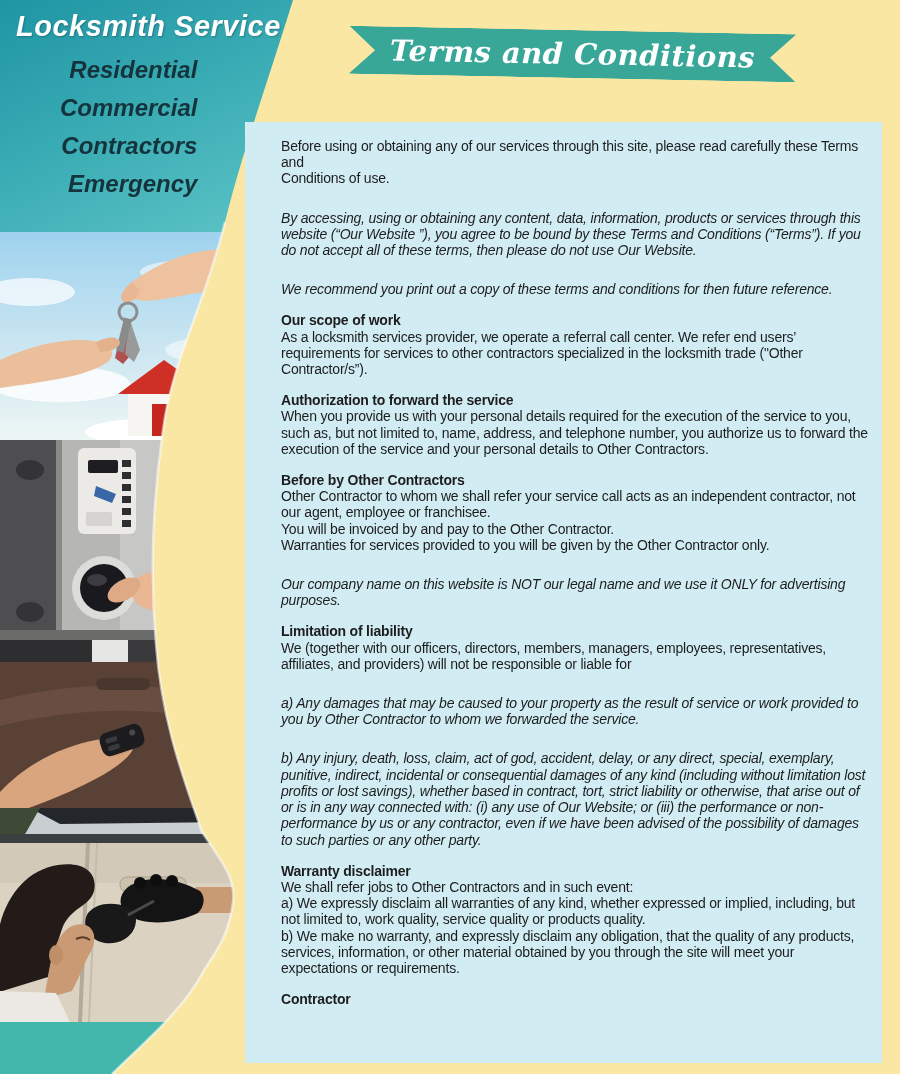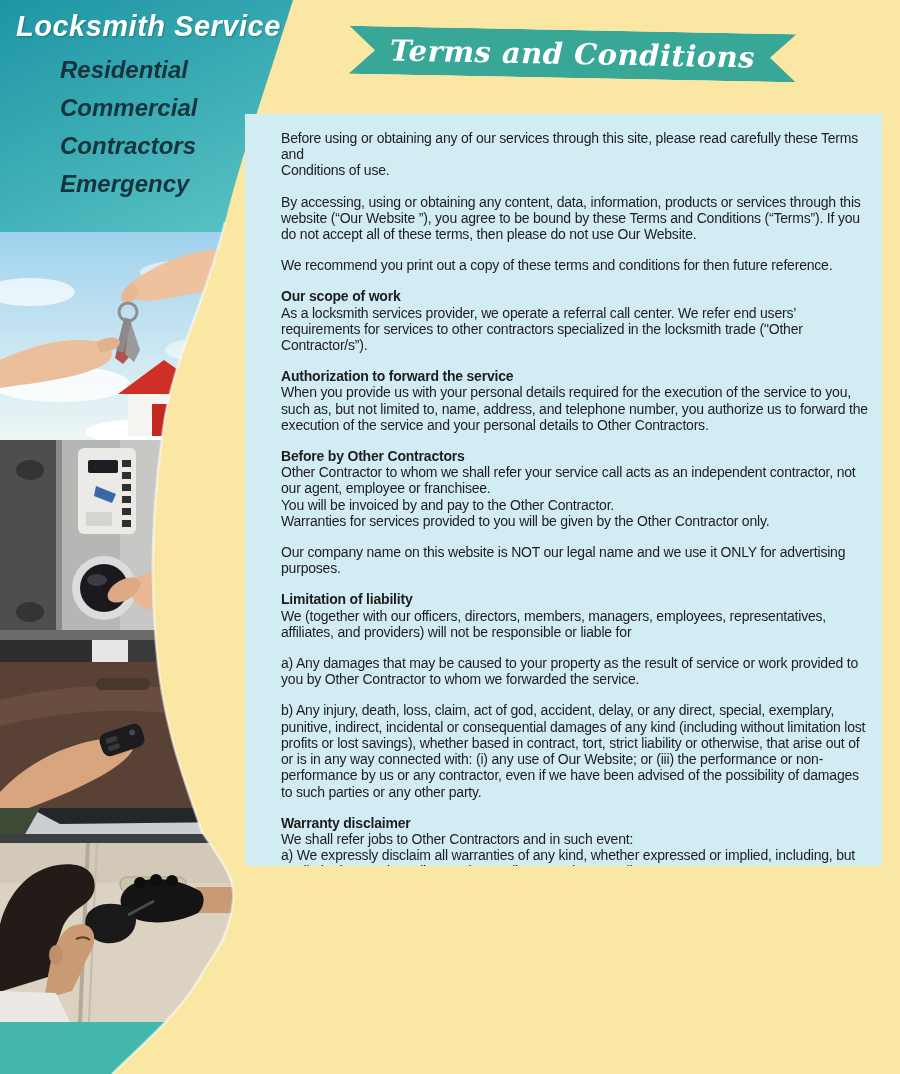--- a/index.html
+++ b/index.html
@@ -19,20 +19,21 @@
     font-family:"Liberation Sans", sans-serif;
   }
   
   .sidebar{
     position:absolute;left:0;top:0;width:340px;height:1074px;
     clip-path: path('M0 0 L293 0 C265 90 240 160 225 222 C205 305 172 360 163 430 C152 505 150 575 156 645 C162 725 186 785 202 832 C222 862 236 878 233 902 C229 938 213 955 203 972 C182 1012 140 1046 112 1074 L0 1074 Z');
   }
   .sidebar-header{
     position:absolute;left:0;top:0;width:340px;height:232px;
     background:linear-gradient(155deg,var(--teal-dark) 0%,#36a9b2 40%,var(--teal-light) 100%);
+    text-align:right;
   }
   .brand{
     position:absolute;left:16px;top:10px;
     font-size:29px;font-weight:bold;font-style:italic;color:#ffffff;
     letter-spacing:.5px;text-shadow:1px 1px 2px rgba(0,0,0,.25);
   }
   .menu{position:absolute;left:60px;top:51px;margin:0;padding:0;list-style:none;}
   .menu li{
     font-size:24px;font-weight:bold;font-style:italic;color:var(--menu-text);
     height:38px;line-height:38px;cursor:pointer;
@@ -52,30 +53,30 @@
     clip-path:polygon(0 0,100% 0,calc(100% - 26px) 50%,100% 100%,0 100%,26px 50%);
     transform:rotate(1.1deg);
     display:flex;align-items:center;justify-content:center;
   }
   .ribbon span{
     font-family:"DejaVu Serif", serif;font-style:italic;font-weight:bold;
     font-size:29px;color:#ffffff;letter-spacing:.5px;
   }
   
   .terms-box{
-    position:absolute;left:245px;top:114px;width:637px;height:752px;
+    position:absolute;left:245px;top:122px;width:637px;height:941px;
     box-sizing:border-box;background:var(--box-blue);
     padding:16px 12px 10px 36px;overflow:hidden;
     color:var(--body-text);font-size:14px;line-height:16.2px;letter-spacing:-0.2px;
   }
   .sec{margin-top:15px;}
   .sec:first-child{margin-top:0;}
   .sec-h{font-weight:bold;}
   .para{margin:0;white-space:pre-line;}
-  .para + .para{margin-top:15px;}
+  .para + .para{margin-top:23px;font-style:italic;}
 </style>
 </head>
 <body>
 
 <div class="canvas">
 
   <div class="sidebar">
     <div class="sidebar-header">
       <div class="brand">Locksmith Service</div>
       <ul class="menu" id="menu">

